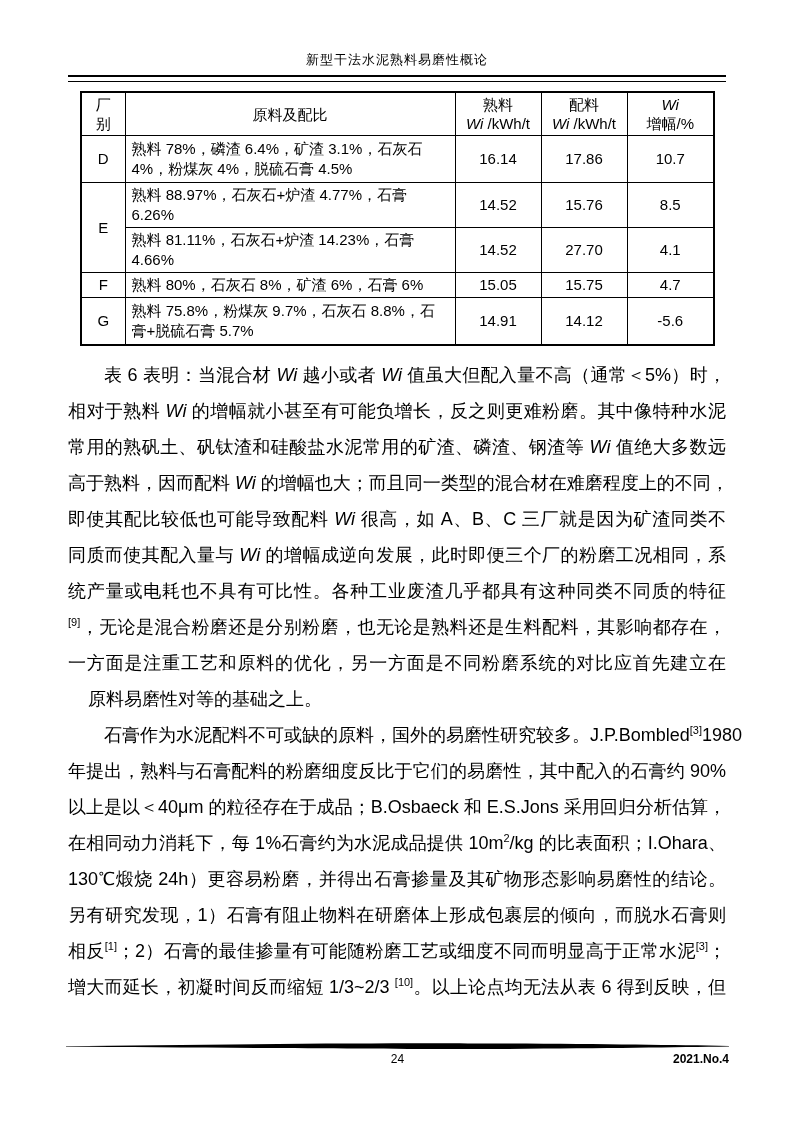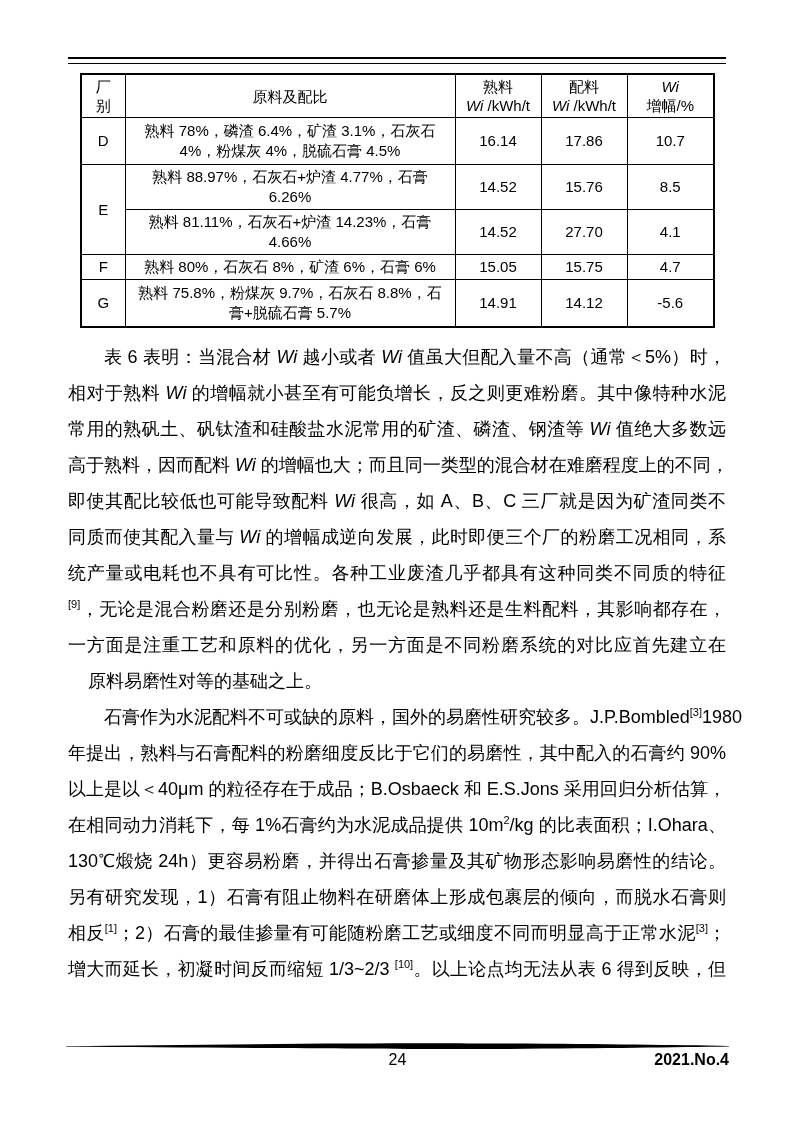--- a/index.html
+++ b/index.html
@@ -39,50 +39,51 @@
     table-layout:fixed;
   }
   table.grind th, table.grind td{
     border:1px solid #000;
     padding:2px 6px;
     line-height:20px;
     vertical-align:middle;
   }
   table.grind th{font-weight:normal;text-align:center;line-height:19px;}
   td.c{text-align:center;}
-  td.mix{text-align:center;padding:2px 8px;}
+  td.mix{text-align:left;padding:2px 8px;}
   tr.tall td{height:42px;}
   i{font-style:italic;}
 
   
   .body-text{margin-top:11px;font-size:18px;line-height:36px;}
   .line{
     text-align:justify;
     text-align-last:justify;
     white-space:nowrap;
   }
   .line.first{text-indent:2em;}
   .line.end{text-align-last:left;margin-left:20px;}
   .line sup{font-size:11px;line-height:0;}
   .line sub{font-size:11px;line-height:0;}
 
   
   .footer{position:absolute;left:66px;right:64px;top:1042px;}
   .footer-rule{display:block;width:100%;height:9px;}
-  .footer-row{position:relative;margin-top:1px;font-size:16px;line-height:15px;}
+  .footer-row{position:relative;margin-top:1px;font-size:12px;line-height:15px;}
   .page-number{display:block;text-align:center;}
   .issue{position:absolute;right:0;top:0;font-weight:bold;}
 </style>
 </head>
 <body>
 
 <div class="page">
   <div class="content">
 
     <div class="doc-header">
+      <div class="doc-header-title">新型干法水泥熟料易磨性概论</div>
       <div class="header-rule"></div>
     </div>
 
     <table class="grind">
       <colgroup>
         <col style="width:44px">
           <col style="width:330px">
           <col style="width:86px">
           <col style="width:86px">
           <col style="width:87px">

